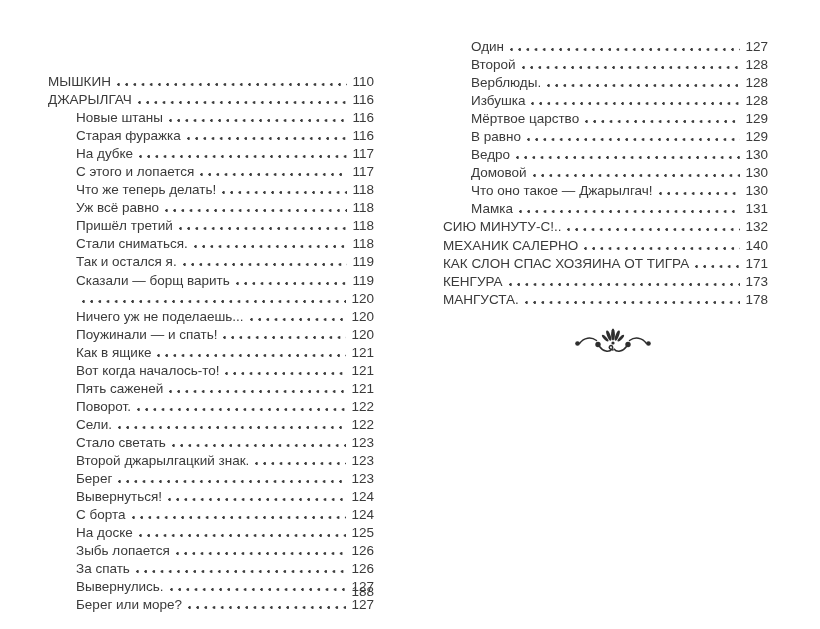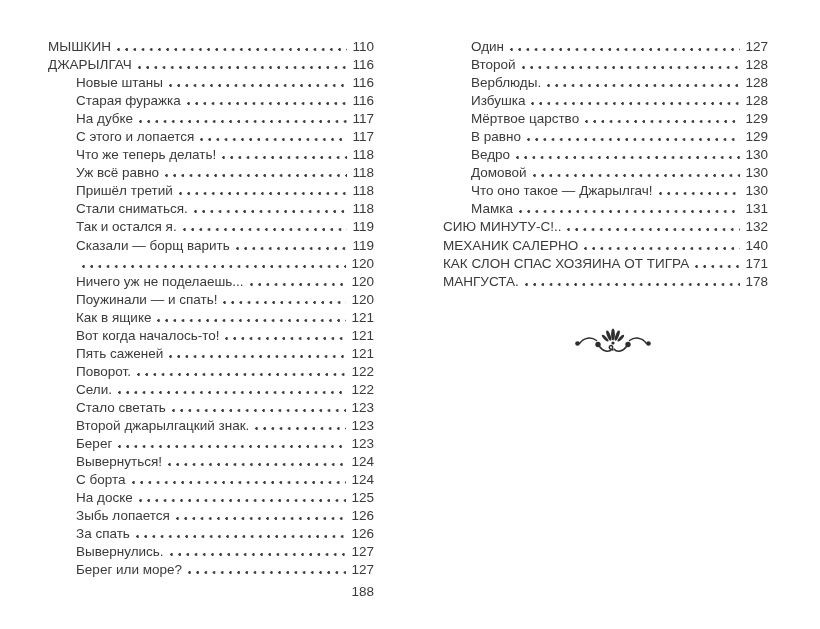--- a/index.html
+++ b/index.html
@@ -9,21 +9,21 @@
     height: 629px;
     background: #ffffff;
     overflow: hidden;
     font-family: "Liberation Sans", sans-serif;
     color: #3a3a3a;
   }
   .toc-col {
     position: absolute;
     top: 38px;
   }
-  .toc-col.left  { left: 48px;  width: 326px; }
+  .toc-col.left  { left: 48px;  width: 326px; margin-top: 35px; }
   .toc-col.right { left: 443px; width: 325px; }
 
   .toc-row {
     display: flex;
     align-items: baseline;
     font-size: 13.5px;
     line-height: 18.05px;
     white-space: nowrap;
   }
   .toc-row.indented { padding-left: 28px; }
@@ -281,20 +281,25 @@
   </div>
         <div class="toc-row">
     <span class="toc-label">МЕХАНИК САЛЕРНО</span>
     <span class="toc-dots"></span>
     <span class="toc-page">140</span>
   </div>
         <div class="toc-row">
     <span class="toc-label">КАК СЛОН СПАС ХОЗЯИНА ОТ ТИГРА</span>
     <span class="toc-dots"></span>
     <span class="toc-page">171</span>
+  </div>
+        <div class="toc-row">
+    <span class="toc-label">КЕНГУРА</span>
+    <span class="toc-dots"></span>
+    <span class="toc-page">173</span>
   </div>
         <div class="toc-row">
     <span class="toc-label">МАНГУСТА.</span>
     <span class="toc-dots"></span>
     <span class="toc-page">178</span>
   </div>
       </div>
   </section>
 
   <div class="ornament-wrap">

